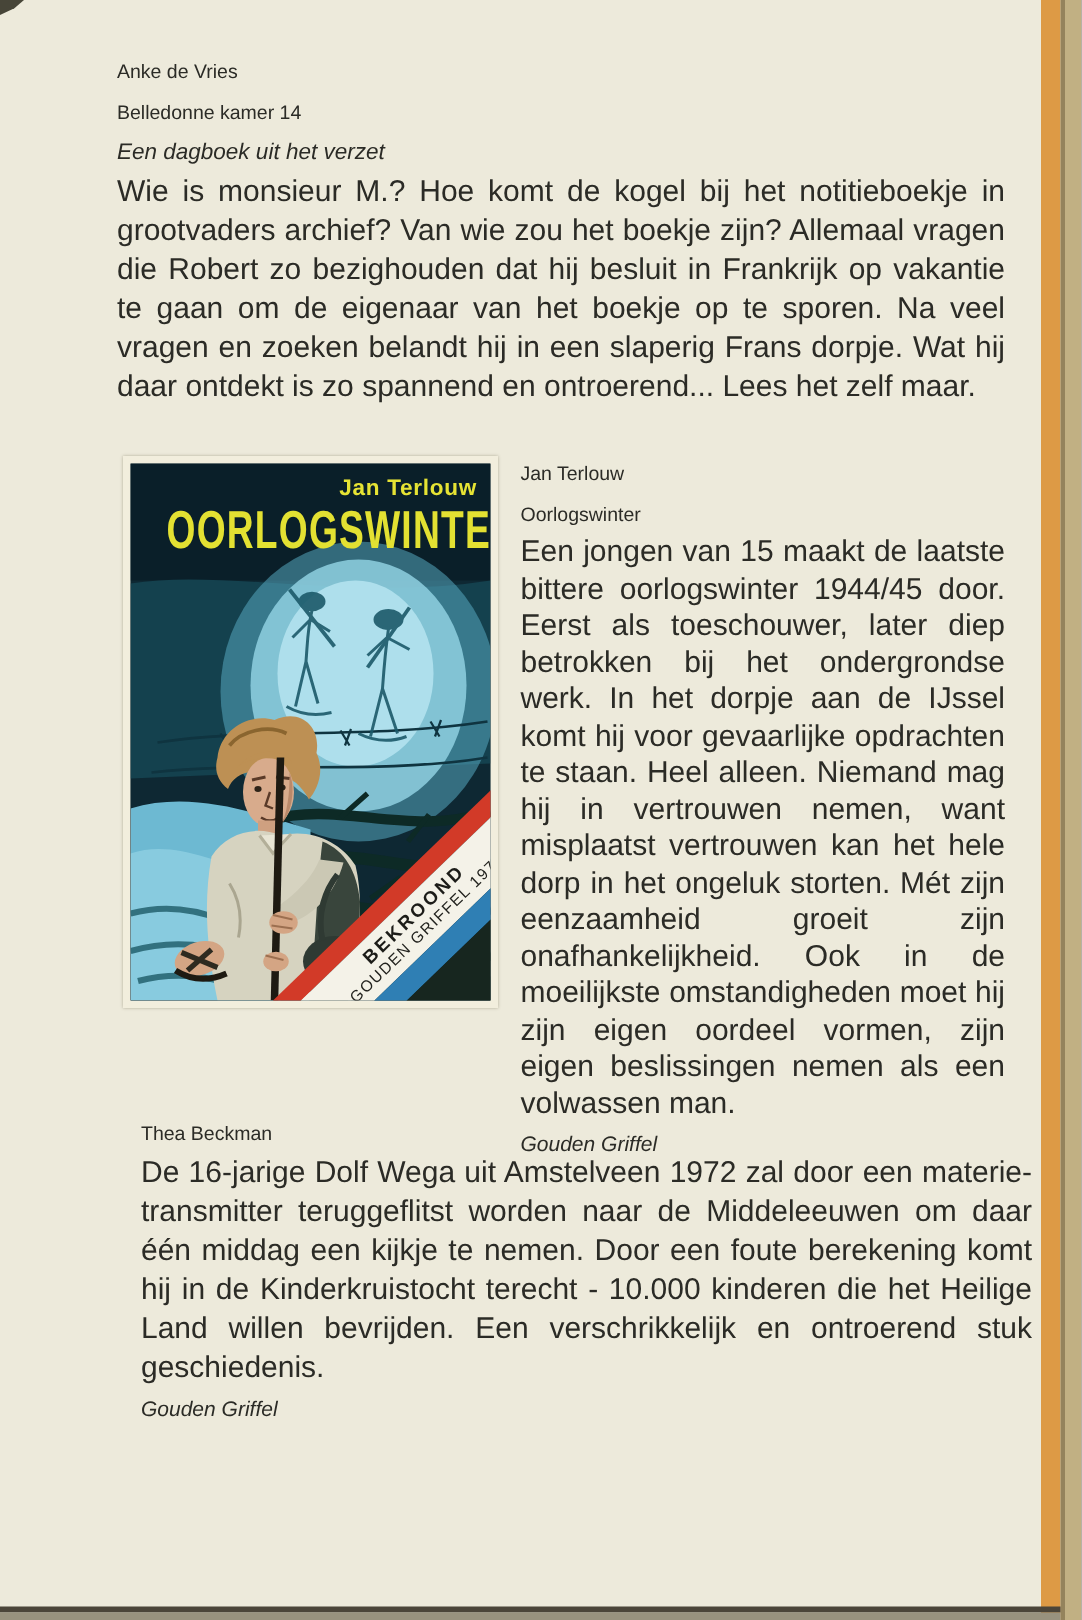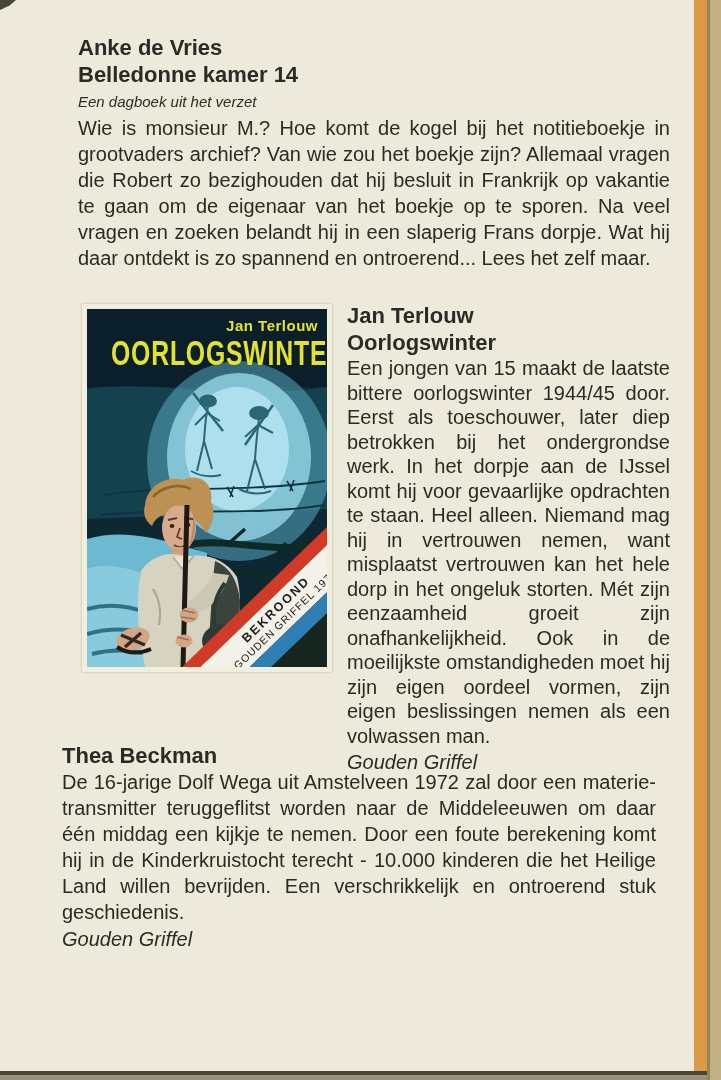--- a/index.html
+++ b/index.html
@@ -13,26 +13,26 @@
     clip-path:polygon(0 0,100% 0,60% 55%,0 100%);}
   .spine-orange{position:absolute;top:0;right:14px;width:13px;height:1080px;background:#dd9a45;}
   .spine-line{position:absolute;top:0;right:11px;width:3px;height:1080px;background:#94835c;}
   .spine-tan{position:absolute;top:0;right:0;width:11px;height:1080px;background:#c1b083;}
   .bottom-line{position:absolute;left:0;bottom:5px;width:707px;height:4px;background:#4b4539;}
   .bottom-under{position:absolute;left:0;bottom:0;width:707px;height:5px;background:#98927e;}
 
   .sec{position:absolute;}
   .sec1{left:78px;top:34px;width:592px;}
   .sec2-text{left:347px;top:302px;width:323px;}
-  .sec3{left:62px;top:742px;width:594px;}
-  .h{font-weight:bold;font-size:22px;line-height:27px;}
+  .sec3{left:94px;top:742px;width:594px;}
+  .h{font-weight:normal;font-size:13px;line-height:27px;}
   .sub{font-style:italic;font-size:15px;line-height:27px;}
   .body-text{font-size:20px;line-height:26px;text-align:justify;}
   .sec2-text .body-text{line-height:24.5px;}
-  .award{font-style:italic;font-size:20px;line-height:26px;margin-top:1px;}
+  .award{font-style:italic;font-size:14px;line-height:26px;margin-top:1px;}
 
   
   .cover{position:absolute;left:82px;top:304px;width:250px;height:368px;
     background:#f2eedd;padding:5px;box-sizing:border-box;
     box-shadow:0 0 2px rgba(90,80,50,.4);}
   .cover-inner{position:relative;width:240px;height:358px;background:#0d2631;overflow:hidden;}
   .cover-inner svg{position:absolute;left:0;top:0;}
   .cover-author{position:absolute;top:8px;left:0;right:9px;text-align:right;
     font-weight:bold;font-size:15px;color:#e6e334;letter-spacing:.5px;}
   .cover-title{position:absolute;top:27px;left:0;right:0;text-align:center;white-space:nowrap;

